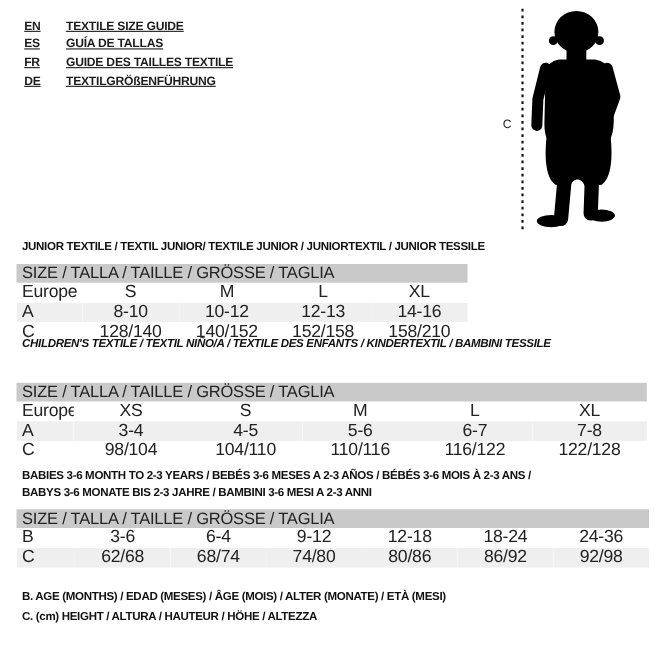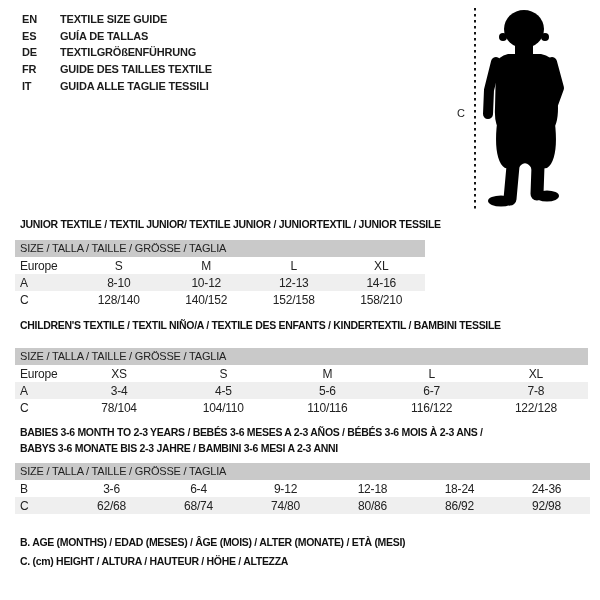--- a/index.html
+++ b/index.html
@@ -3,39 +3,39 @@
 <meta charset="utf-8">
 <style>
   html,body{margin:0;padding:0;}
   body{
     width:600px;height:600px;position:relative;background:#ffffff;
     font-family:"Liberation Sans", sans-serif;color:#1c1c1c;
     overflow:hidden;letter-spacing:-0.2px;
   }
   
   .lang-block{position:absolute;left:22px;top:13px;}
-  .lang-row{display:flex;height:16.7px;align-items:flex-start;}
+  .lang-row{display:flex;height:16.7px;align-items:flex-end;text-decoration:underline;}
   .lang-code{width:38px;font-size:11px;font-weight:bold;}
   .lang-label{font-size:11px;font-weight:bold;white-space:nowrap;}
   
   .figure-svg{position:absolute;left:455px;top:5px;width:145px;height:210px;}
   .figure-label{position:absolute;left:457px;top:107px;font-size:11px;font-weight:normal;}
   
   .tbl-title{position:absolute;font-size:10.5px;font-weight:bold;letter-spacing:-0.3px;
              line-height:16px;white-space:nowrap;color:#111;}
   .tbl-box{position:absolute;}
-  .size-bar{height:17px;line-height:17px;background:#c9c9c9;font-size:11px;
+  .size-bar{height:17px;line-height:17px;background:#c9c9c9;font-size:15px;
             padding-left:5px;color:#222;box-sizing:border-box;}
   table.size-table{border-collapse:collapse;table-layout:fixed;width:100%;}
-  table.size-table td{height:17px;padding:0;font-size:12px;text-align:center;
+  table.size-table td{height:17px;padding:0;font-size:16px;text-align:center;
             color:#222;white-space:nowrap;overflow:hidden;}
   table.size-table td:first-child{text-align:left;padding-left:5px;}
   table.size-table tr:nth-child(even) td{background:#efefef;}
   #t1-title{left:20px;top:216px;}  #t1-box{left:15px;top:240px;width:410px;}
-  #t2-title{left:20px;top:317px;}  #t2-box{left:15px;top:348px;width:573px;}
+  #t2-title{left:20px;top:304px;font-style:italic;}  #t2-box{left:15px;top:348px;width:573px;}
   #t3-title{left:20px;top:424px;}  #t3-box{left:15px;top:463px;width:575px;}
   #t1-box td:first-child{width:55px;}
   #t2-box td:first-child{width:47px;}
   #t3-box td:first-child{width:48px;}
   
   .footnotes{position:absolute;left:20px;top:533px;}
   .footnote{font-size:10.5px;font-weight:bold;line-height:18.5px;
             letter-spacing:-0.3px;white-space:nowrap;color:#111;}
 </style>
 </head>
@@ -44,30 +44,26 @@
 <div class="lang-block">
   <div class="lang-row">
     <span class="lang-code">EN</span>
     <span class="lang-label">TEXTILE SIZE GUIDE</span>
   </div>
   <div class="lang-row">
     <span class="lang-code">ES</span>
     <span class="lang-label">GUÍA DE TALLAS</span>
   </div>
   <div class="lang-row">
-    <span class="lang-code">DE</span>
-    <span class="lang-label">TEXTILGRÖßENFÜHRUNG</span>
-  </div>
-  <div class="lang-row">
     <span class="lang-code">FR</span>
     <span class="lang-label">GUIDE DES TAILLES TEXTILE</span>
   </div>
   <div class="lang-row">
-    <span class="lang-code">IT</span>
-    <span class="lang-label">GUIDA ALLE TAGLIE TESSILI</span>
+    <span class="lang-code">DE</span>
+    <span class="lang-label">TEXTILGRÖßENFÜHRUNG</span>
   </div>
 </div>
 
 <svg class="figure-svg" viewBox="0 0 145 210">
   <line x1="20" y1="3" x2="20" y2="205" stroke="#151515" stroke-width="2" stroke-dasharray="2.5,3.5"></line>
   <g fill="#000" stroke="none" transform="translate(28,5)">
     <ellipse cx="41" cy="19" rx="20" ry="19"></ellipse>
     <circle cx="20" cy="27" r="4"></circle>
     <circle cx="62" cy="27" r="4"></circle>
     <rect x="32" y="30" width="18" height="16"></rect>
@@ -129,21 +125,21 @@
         <tr>
           <td>A</td>
           <td>3-4</td>
           <td>4-5</td>
           <td>5-6</td>
           <td>6-7</td>
           <td>7-8</td>
         </tr>
         <tr>
           <td>C</td>
-          <td>78/104</td>
+          <td>98/104</td>
           <td>104/110</td>
           <td>110/116</td>
           <td>116/122</td>
           <td>122/128</td>
         </tr>
       </tbody>
     </table>
 </div>
 
 <div class="tbl-title" id="t3-title">

